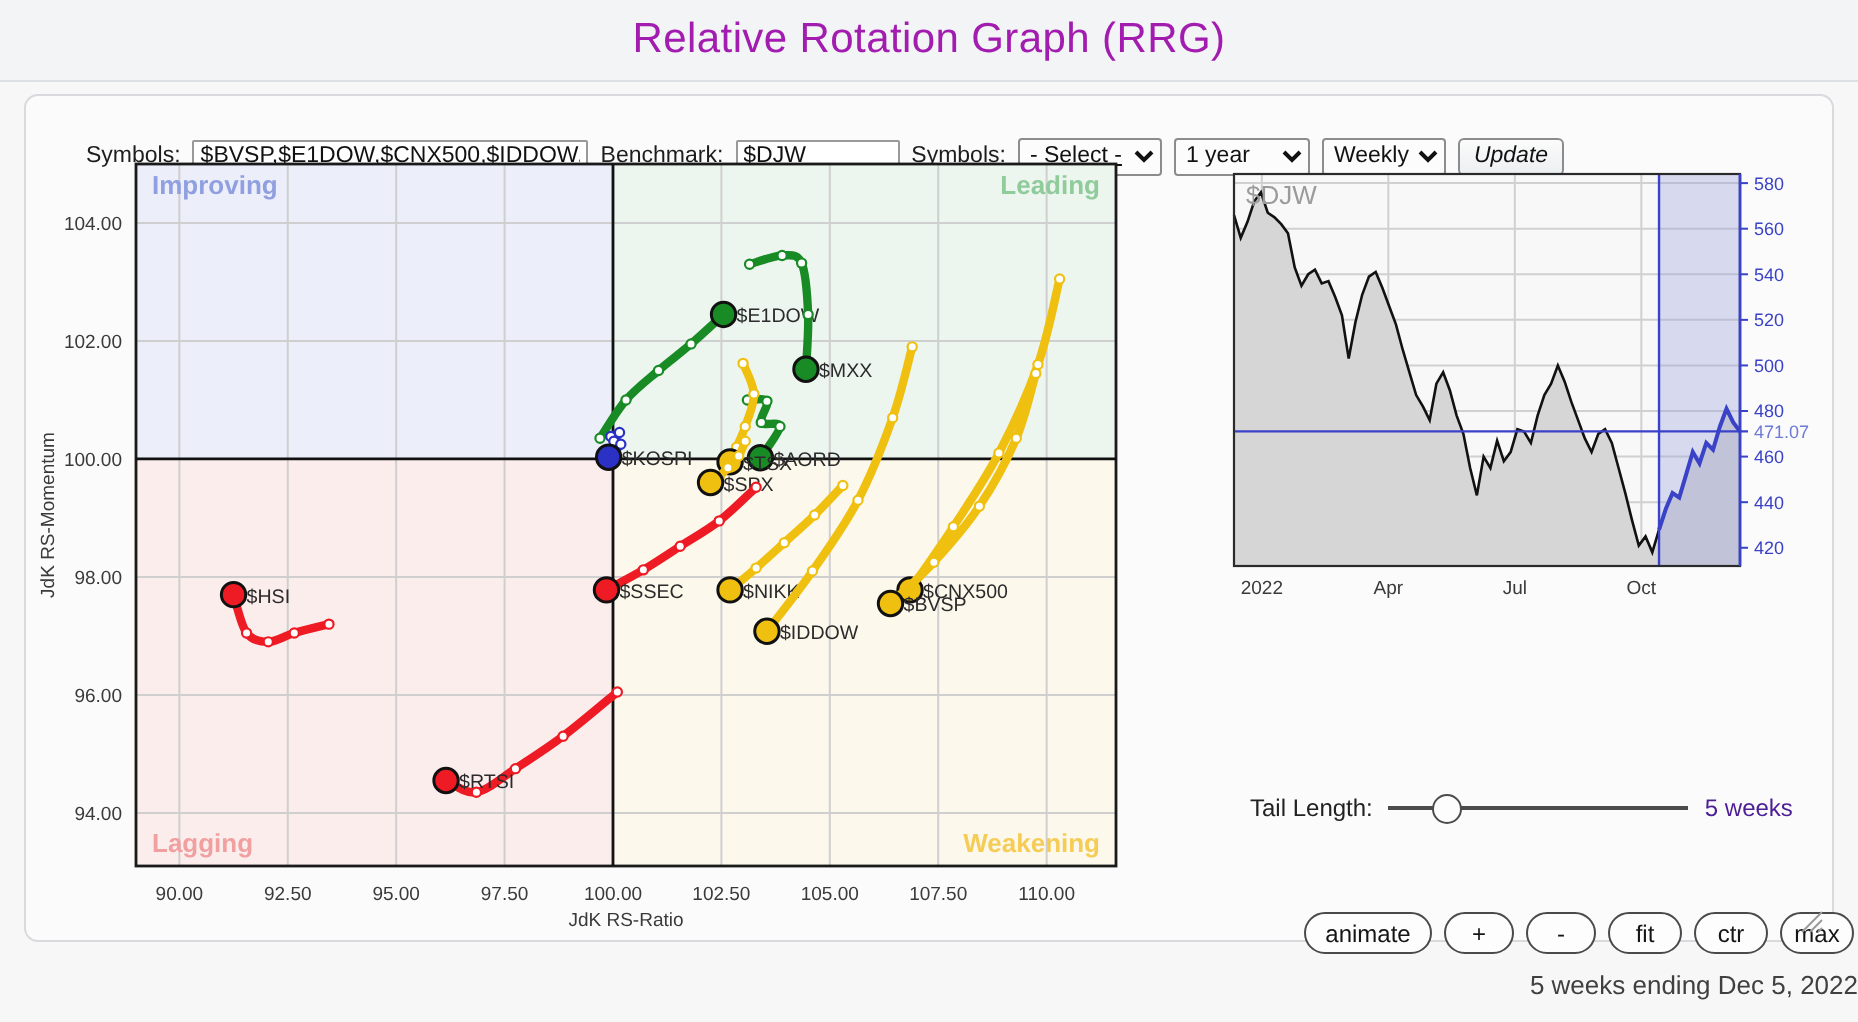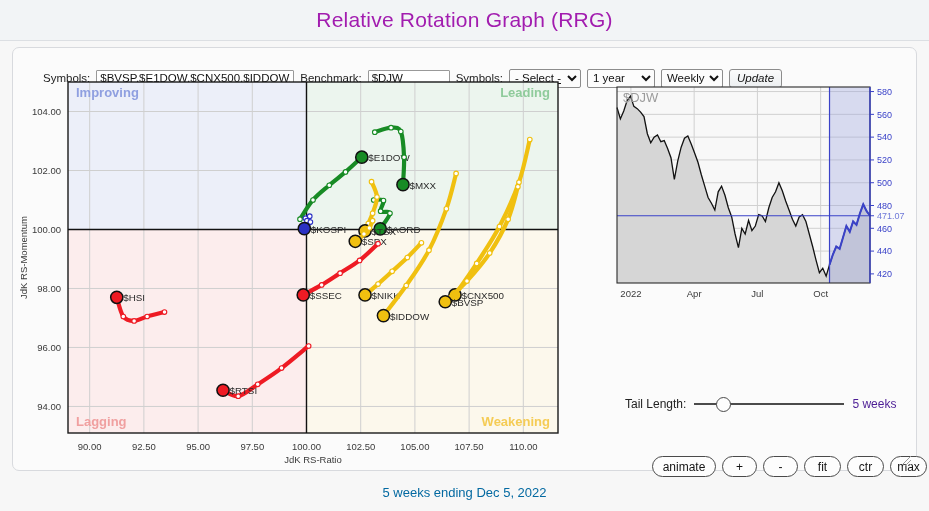--- a/index.html
+++ b/index.html
@@ -82,22 +82,22 @@
   }
   .ctl-btn.wide{min-width:64px;}
   .ctl-btn.narrow{min-width:35px;}
   .ctl-btn.med{min-width:37px;}
   
   #resize-grip{
     position:absolute;right:4px;bottom:3px;width:13px;height:13px;cursor:nwse-resize;
   }
   
   #footer-note{
-    position:absolute;left:0;top:485px;width:929px;text-align:center;
-    font-size:13px;color:#0369a1;
+    position:absolute;left:0;top:485px;width:929px;text-align:right;
+    font-size:13px;color:#404040;
   }
   text{font-family:"Liberation Sans", sans-serif;}
 </style>
 </head>
 <body>
 
 <div id="page-title">Relative Rotation Graph (RRG)</div>
 
 <div id="app-panel">
 

